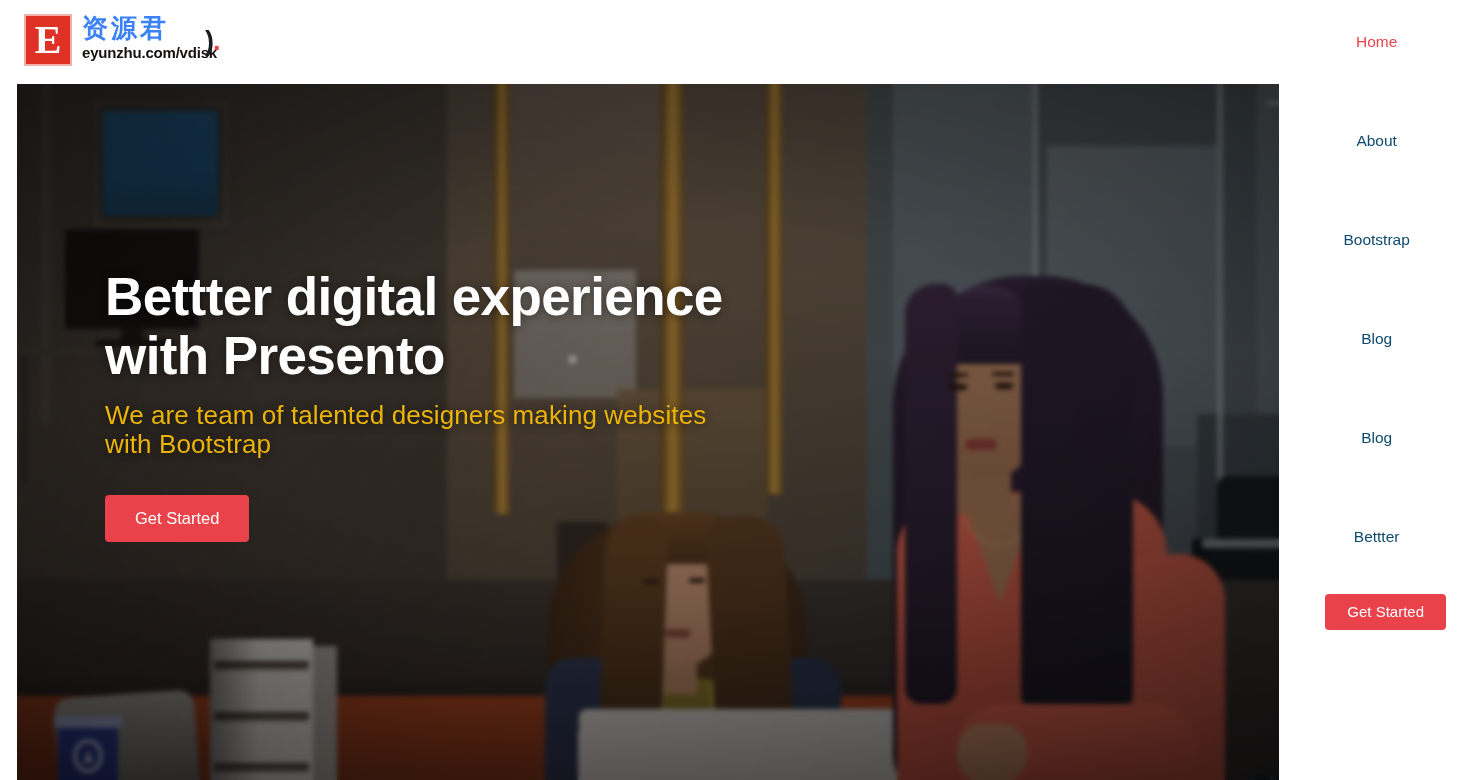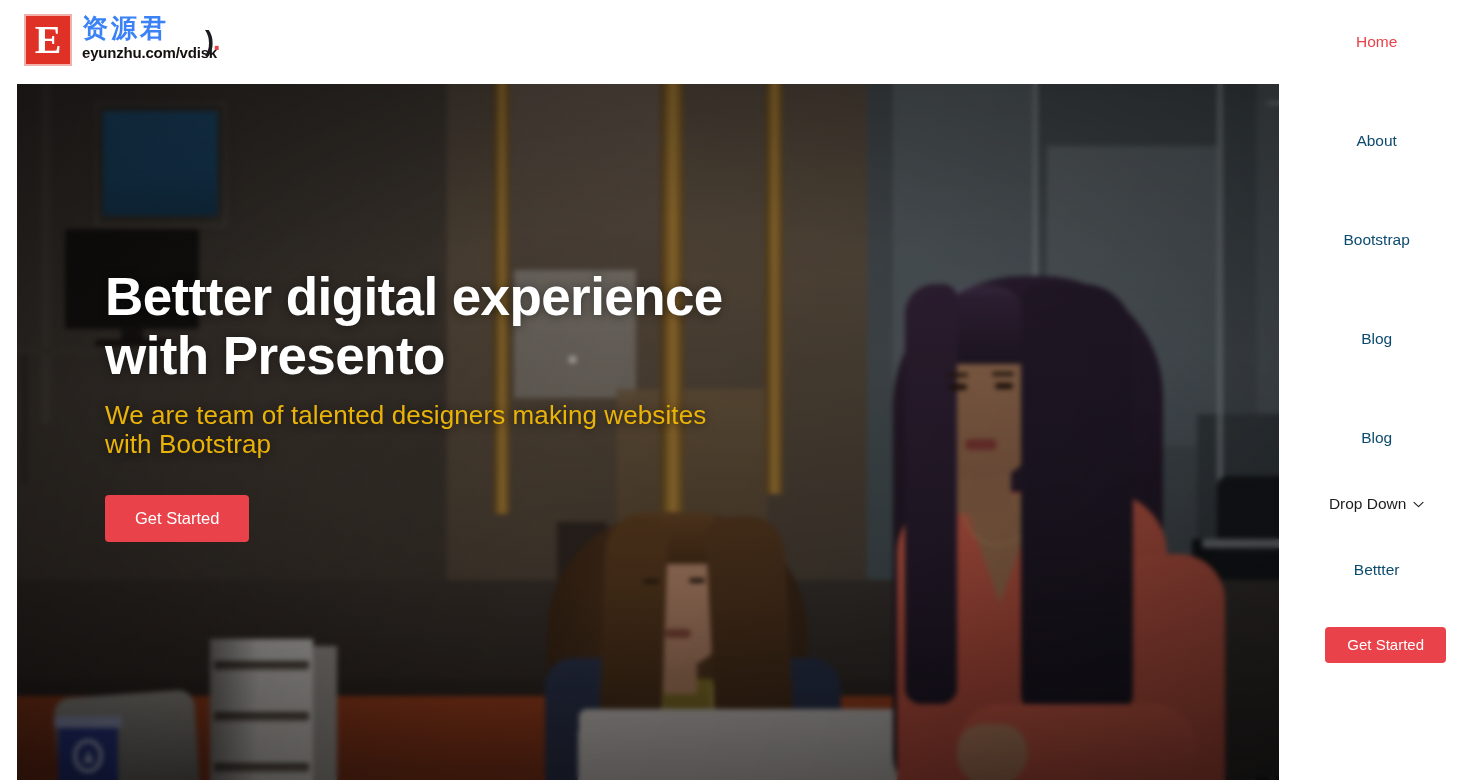--- a/index.html
+++ b/index.html
@@ -557,28 +557,20 @@
 
   <div id="origin-wordmark"><span>)</span><span class="dot">.</span></div>
 
   <nav id="main-nav">
     <a class="nav-link active">Home</a>
     <a class="nav-link">About</a>
     <a class="nav-link">Bootstrap</a>
     <a class="nav-link">Blog</a>
     <a class="nav-link">Blog</a>
 
-    <div id="nav-dropdown">
-      <span class="lbl">Drop Down</span>
-      <span id="chevron-down-icon">
-        <svg width="11" height="11" viewBox="0 0 11 11" aria-hidden="true">
-          <path d="M1 3.3 L5.5 7.6 L10 3.3" fill="none" stroke="#1d1d20" stroke-width="1.1" stroke-linecap="round" stroke-linejoin="round"></path>
-        </svg>
-      </span>
-    </div>
 
     <a class="nav-link">Bettter</a>
 
     <button id="header-cta">Get Started</button>
   </nav>
 </header>
 
 <section id="hero">
 
   <div id="hero-photo">

